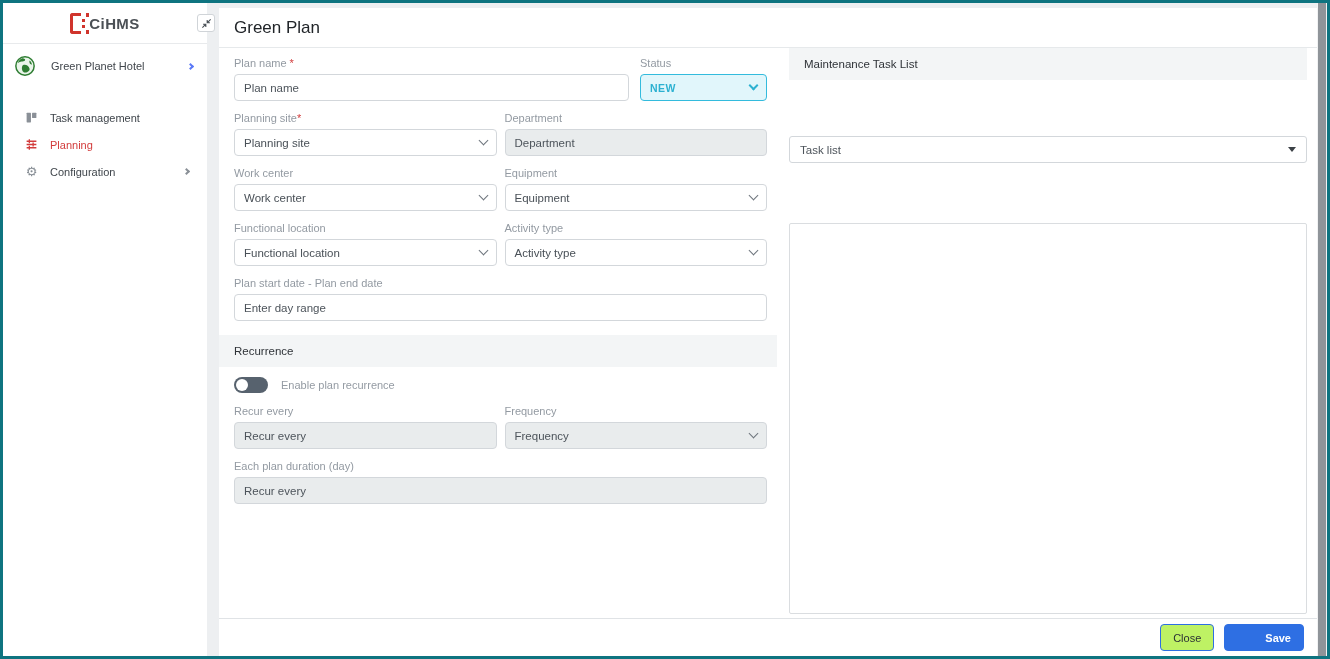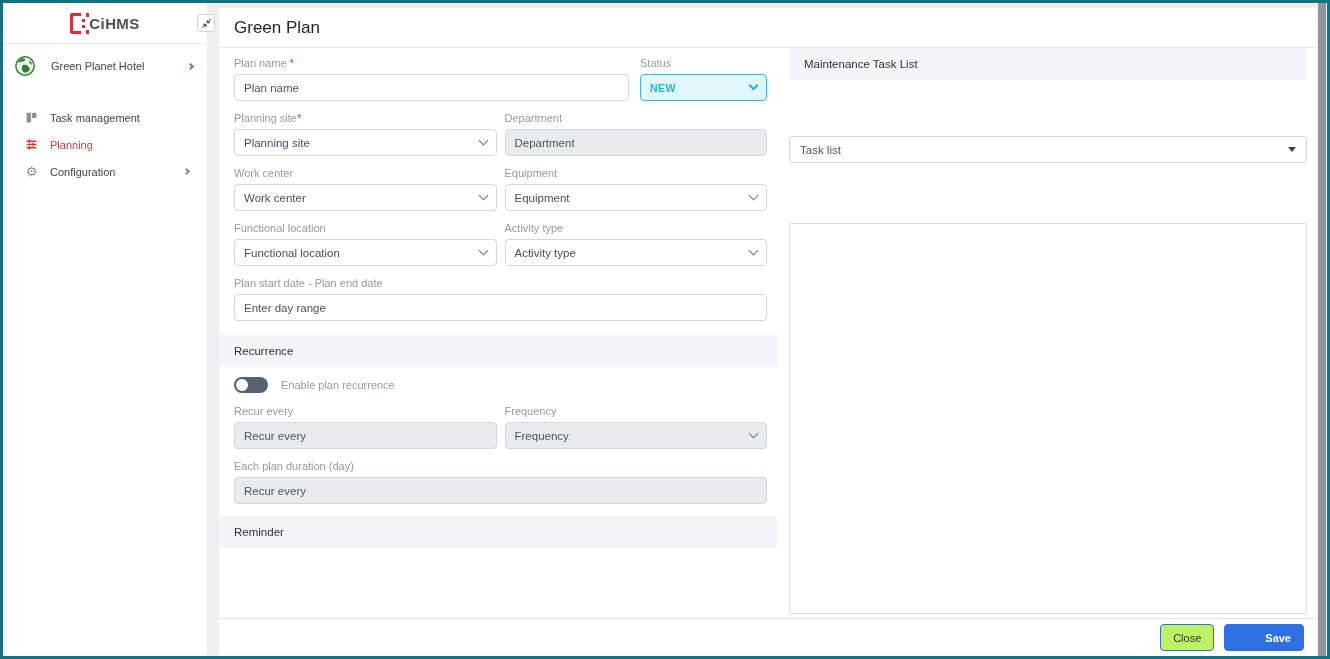--- a/index.html
+++ b/index.html
@@ -247,21 +247,20 @@
               </div>
             </div>
           </div>
 
           <div>
             <label class="f-label">Each plan duration (day)</label>
             <input class="ctl" disabled="" placeholder="Recur every" style="">
           </div>
         </div>
 
-        <div class="section-bar">Reminder</div>
 
       </section>
 
       <section class="right-col">
         <div class="section-bar">Maintenance Task List</div>
         <div class="tasklist-select">
           <span>Task list</span>
           <span class="caret-d"></span>
         </div>
         <div class="task-box"></div>

